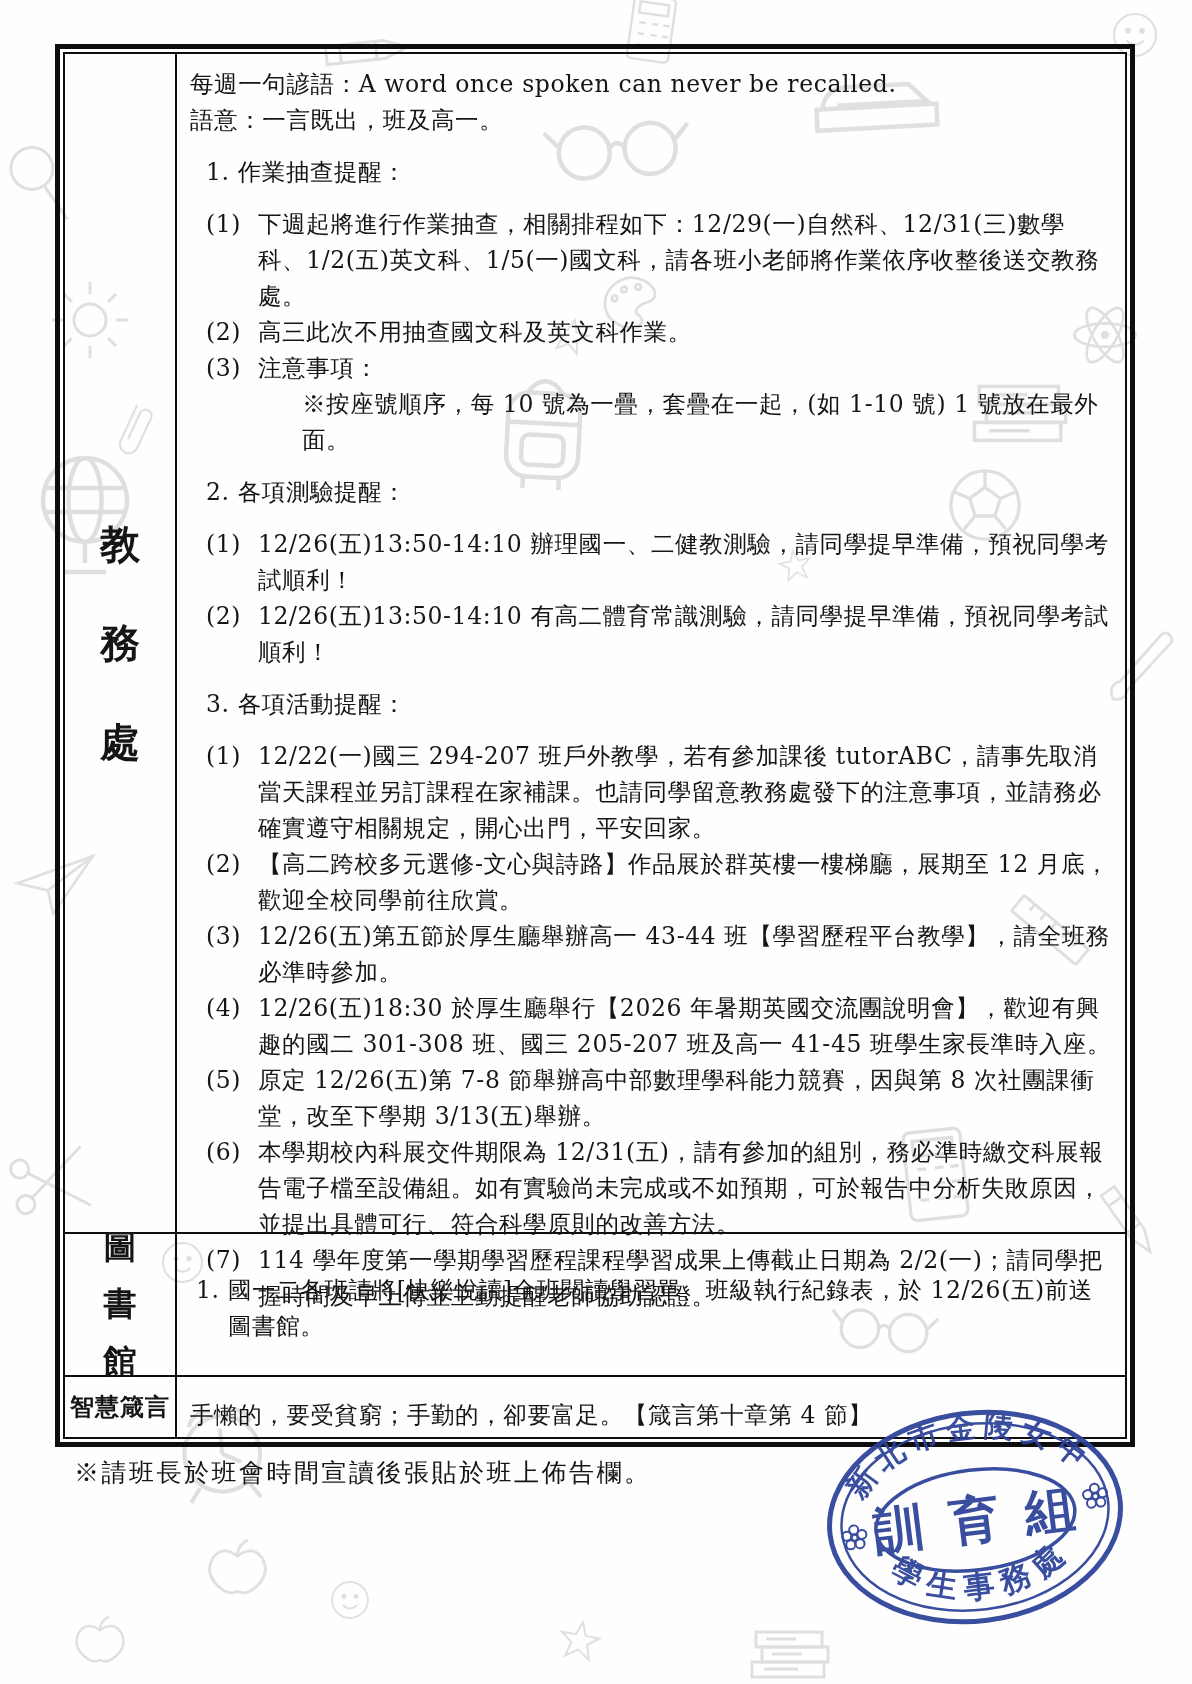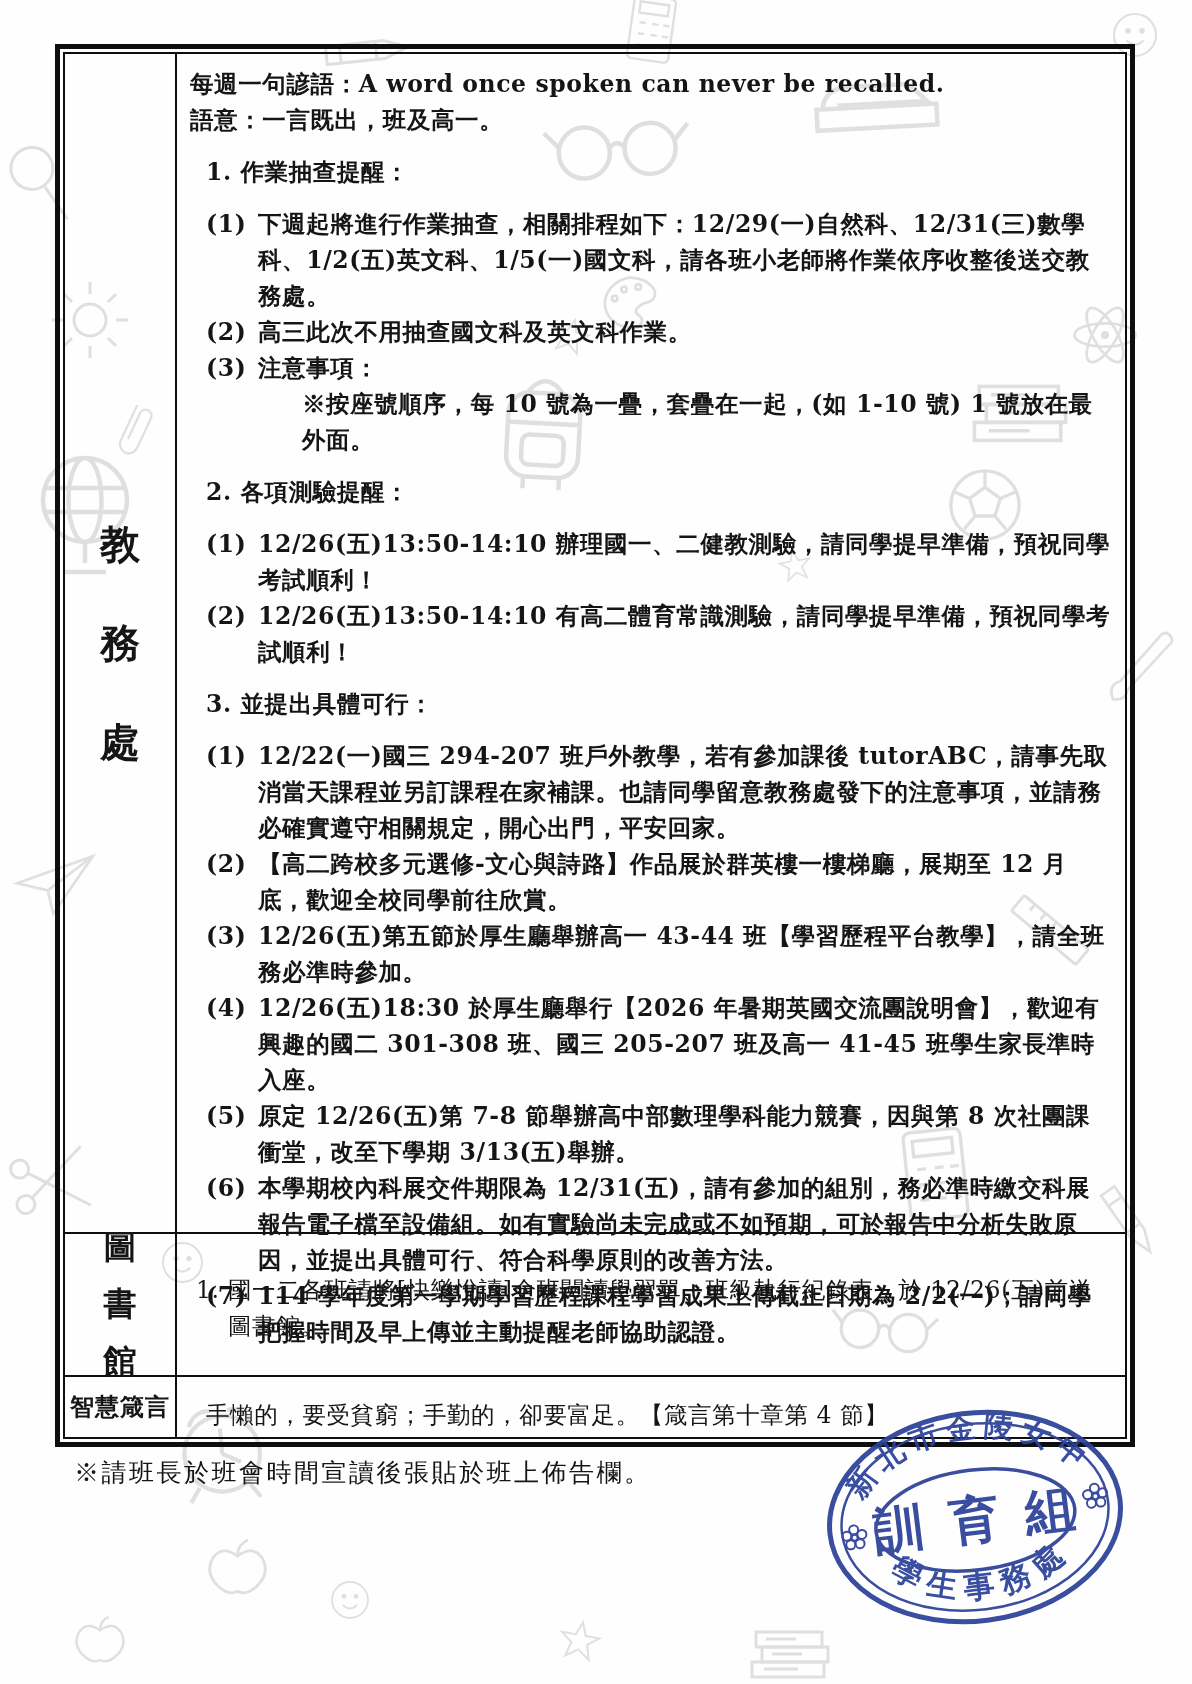--- a/index.html
+++ b/index.html
@@ -18,33 +18,33 @@
   }
   .frame-inner {
     width:100%; height:100%; box-sizing:border-box;
     border:2.5px solid #0e0e0e;
     display:flex; flex-direction:column;
   }
   .row { display:flex; border-bottom:2px solid #0e0e0e; min-height:0; }
   .row:last-child { border-bottom:none; }
   .row-acad { height:1178px; }
   .row-lib  { height:141px; }
-  .row-prov { flex:1;gap:16px; }
+  .row-prov { flex:1; }
   .cell-label {
     width:112px; flex:0 0 112px; box-sizing:border-box;
     border-right:2px solid #0e0e0e;
     display:flex; align-items:center; justify-content:center;
   }
   .cell-content { flex:1; box-sizing:border-box; padding:12px 12px 6px 13px; min-width:0; }
   .vlabel { display:flex; flex-direction:column; align-items:center; font-weight:bold; }
   .row-acad .vlabel { font-size:40px; gap:44px; }
   .row-lib  .vlabel { font-size:33px; gap:12px; }
   .hlabel   { font-size:24px; font-weight:bold; letter-spacing:1px; }
   
-  .acad { font-size:23.5px; line-height:36px; letter-spacing:.6px;font-weight:bold; }
+  .acad { font-size:23.5px; line-height:36px; letter-spacing:.6px; }
   .acad .intro-line { margin:0; }
   .sec-head { margin:16px; }
   .item { display:flex; margin-left:16px; }
   .item .m { flex:0 0 52px; }
   .item .t { flex:1; }
   .sub { margin-left:112px; }
   
   .lib { font-size:23.5px; line-height:36px; letter-spacing:.6px;
          height:100%; display:flex; flex-direction:column; justify-content:center; }
   .lib .item { margin-left:6px; }
@@ -222,21 +222,21 @@
             <div class="sub">※按座號順序，每 10 號為一疊，套疊在一起，(如 1-10 號) 1 號放在最外面。</div>
             <div class="sec-head"><span>2.</span><span> 各項測驗提醒：</span></div>
             <div class="item">
               <span class="m">(1)</span>
               <span class="t">12/26(五)13:50-14:10 辦理國一、二健教測驗，請同學提早準備，預祝同學考試順利！</span>
             </div>
             <div class="item">
               <span class="m">(2)</span>
               <span class="t">12/26(五)13:50-14:10 有高二體育常識測驗，請同學提早準備，預祝同學考試順利！</span>
             </div>
-            <div class="sec-head"><span>3.</span><span> 並提出具體可行：</span></div>
+            <div class="sec-head"><span>3.</span><span> 各項活動提醒：</span></div>
             <div class="item">
               <span class="m">(1)</span>
               <span class="t">12/22(一)國三 294-207 班戶外教學，若有參加課後 tutorABC，請事先取消當天課程並另訂課程在家補課。也請同學留意教務處發下的注意事項，並請務必確實遵守相關規定，開心出門，平安回家。</span>
             </div>
             <div class="item">
               <span class="m">(2)</span>
               <span class="t">【高二跨校多元選修-文心與詩路】作品展於群英樓一樓梯廳，展期至 12 月底，歡迎全校同學前往欣賞。</span>
             </div>
             <div class="item">
               <span class="m">(3)</span>

